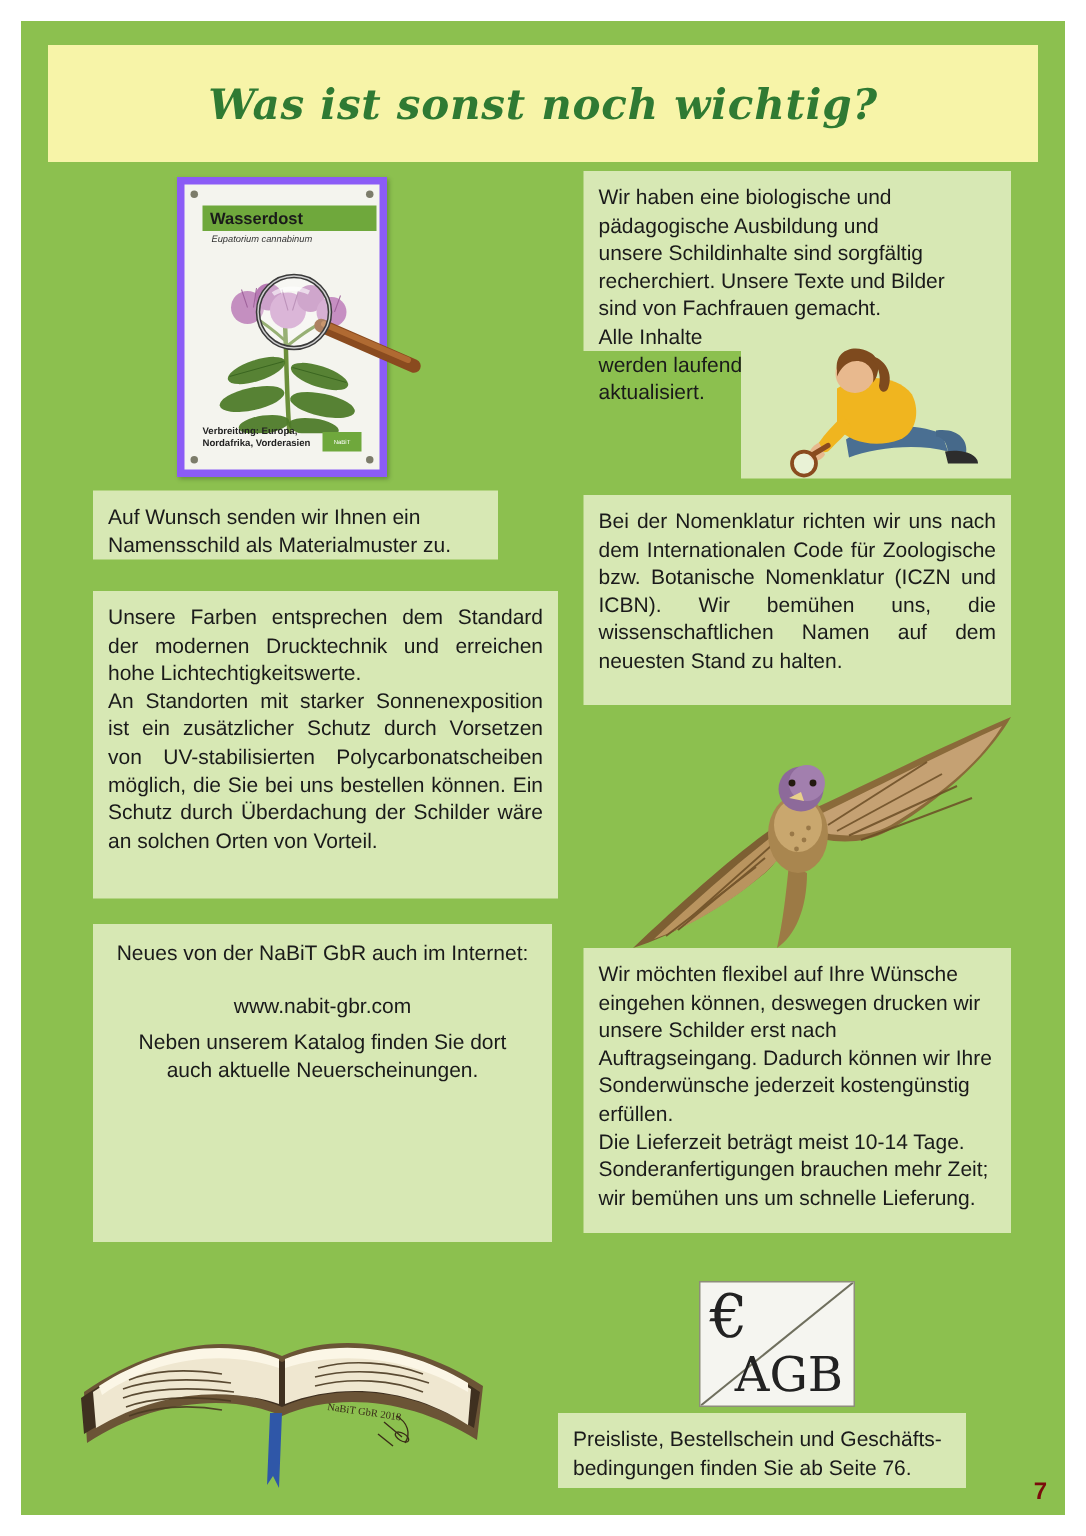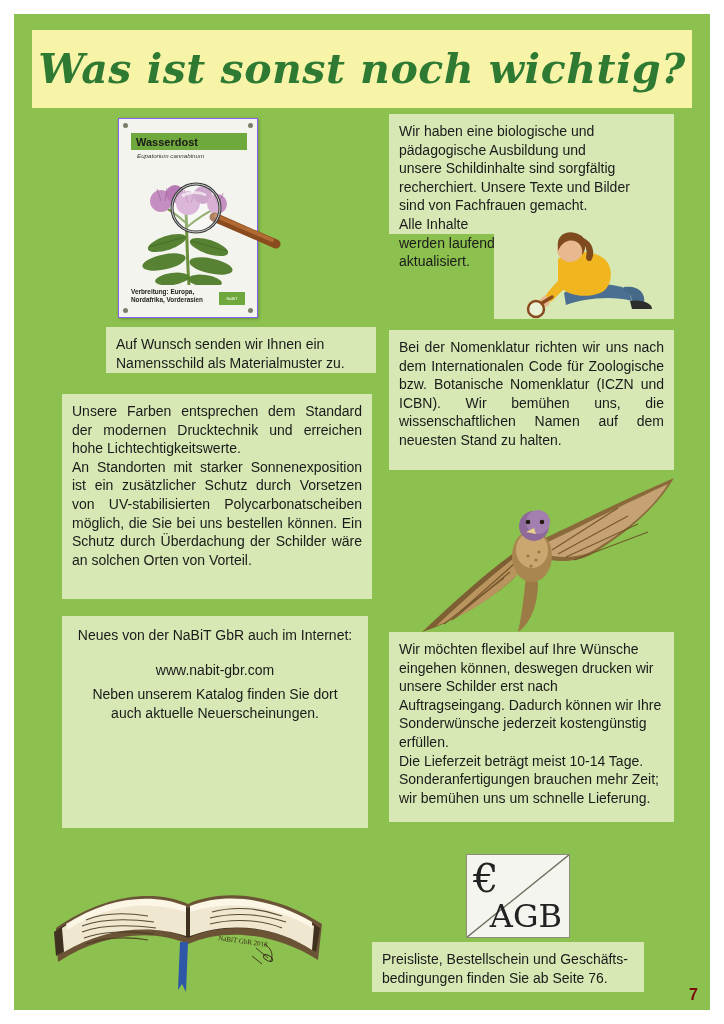--- a/index.html
+++ b/index.html
@@ -36,21 +36,21 @@
     position:absolute;
     left: 18px; top: 16px;
     width: 660px; height: 78px;
     background: #f7f4a8;
     display:flex; align-items:center; justify-content:center;
   }
   .title-text {
     font-family: "DejaVu Serif", serif;
     font-style: italic;
     font-weight: bold;
-    font-size: 41px;
+    font-size: 28px;
     color: #2f7a33;
     letter-spacing: 0.5px;
     white-space: nowrap;
   }
 
   
   .tbox {
     position:absolute;
     background: #d7e8b4;
     color: #1a1a1a;
@@ -68,21 +68,20 @@
   }
 
   #box-nomen {
     left: 375px; top: 316px; width: 285px; height: 140px;
     text-align: justify;
   }
 
   #box-namensschild {
     left: 48px; top: 313px; width: 270px; height: 46px;
     text-align:left;
-    margin-left:44px;
   }
 
   #box-farben {
     left: 48px; top: 380px; width: 310px; height: 205px;
     text-align: justify;
   }
 
   #box-internet {
     left: 48px; top: 602px; width: 306px; height: 212px;
     text-align:center;
@@ -100,21 +99,21 @@
     left: 358px; top: 928px; width: 272px; height: 50px;
     text-align:left;
   }
 
   
   .poster {
     position:absolute;
     left: 104px; top: 104px;
     width: 140px; height: 200px;
     background: #f4f4ee;
-    border: 1px solid #8b5cf6;
+    border: 5px solid #8b5cf6;
     box-shadow: 1px 1px 3px rgba(0,0,0,0.25);
     overflow: hidden;
   }
   .poster .corner {
     position:absolute; width:5px; height:5px; border-radius:50%;
     background:#7c7c6a;
   }
   .poster .c1 { left:4px; top:4px; }
   .poster .c2 { right:4px; top:4px; }
   .poster .c3 { left:4px; bottom:4px; }

